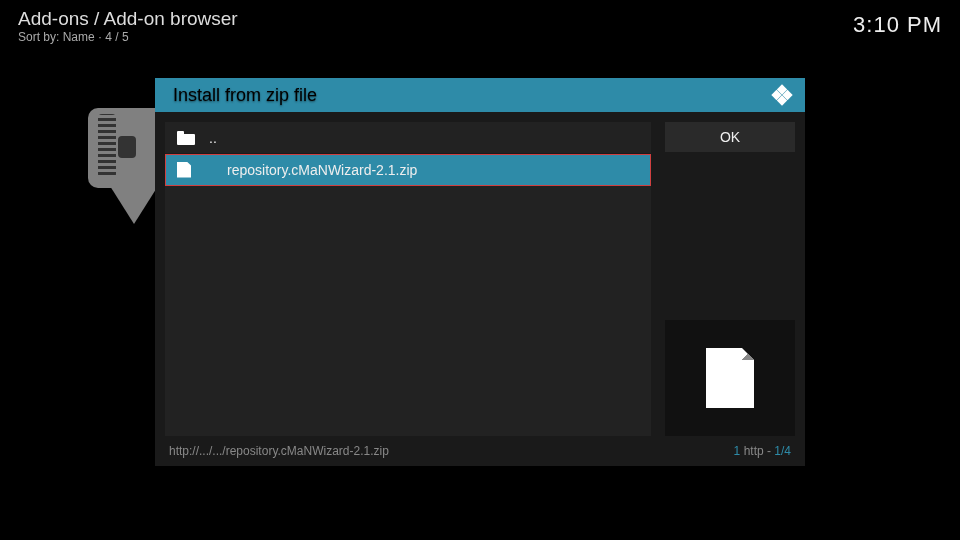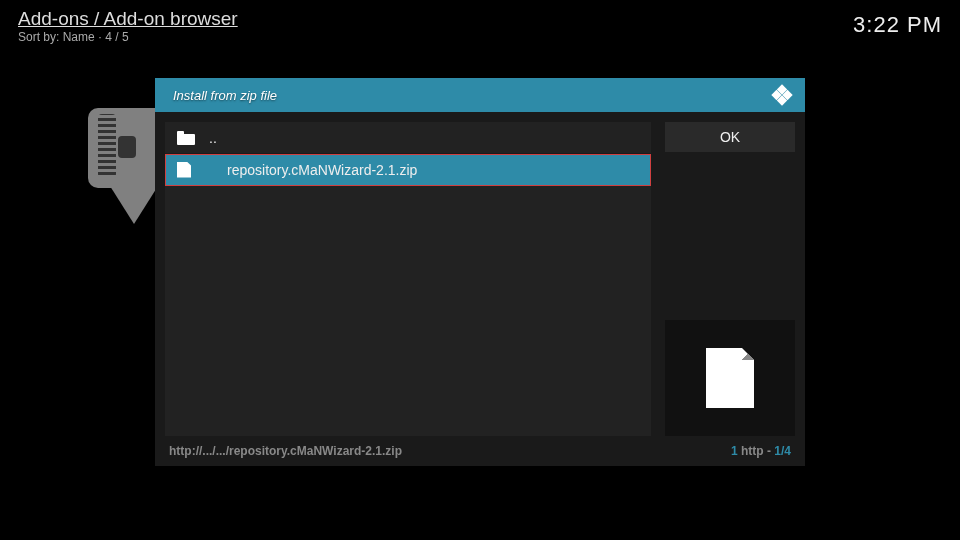--- a/index.html
+++ b/index.html
@@ -11,21 +11,20 @@
     position: relative;
     overflow: hidden;
     color: #fff;
   }
   .breadcrumb {
     position: absolute;
     top: 8px;
     left: 18px;
     font-size: 19px;
     color: #ddd;
-    text-decoration: underline;
   }
   .sort-line {
     position: absolute;
     top: 30px;
     left: 18px;
     font-size: 12px;
     color: #aaa;
     text-align: right;
   }
   .clock {
@@ -88,24 +87,23 @@
   }
   .dialog-header {
     height: 34px;
     background: #2e8ba8;
     display: flex;
     align-items: center;
     justify-content: space-between;
     padding: 0 12px 0 18px;
   }
   .dialog-title {
-    font-size: 13px;
-    color: #ffffff;
+    font-size: 18px;
+    color: #000000;
     text-shadow: 0 1px 2px rgba(0,0,0,0.5);
-    font-style: italic;
   }
   .kodi-logo {
     width: 22px;
     height: 22px;
     position: relative;
   }
   .kodi-logo svg { display:block; }
   .dialog-body {
     display: flex;
     padding: 10px 10px 0 10px;
@@ -209,30 +207,29 @@
     bottom: 0;
     left: 0;
     right: 0;
     height: 30px;
     display: flex;
     align-items: center;
     justify-content: space-between;
     padding: 0 14px;
     font-size: 12px;
     color: #888;
-    font-weight: bold;
   }
   .footer-right .hl { color: #2e8ba8; }
 </style>
 </head>
 <body>
 
 <div class="breadcrumb">Add-ons / Add-on browser</div>
 <div class="sort-line">Sort by: Name  ·  4 / 5</div>
-<div class="clock">3:22 PM</div>
+<div class="clock">3:10 PM</div>
 
 <div class="zip-icon">
   <div class="zip-body">
     <div class="zip-teeth"></div>
     <div class="zip-pull"></div>
   </div>
   <div class="zip-arrow"></div>
 </div>
 
 <div class="dialog">

